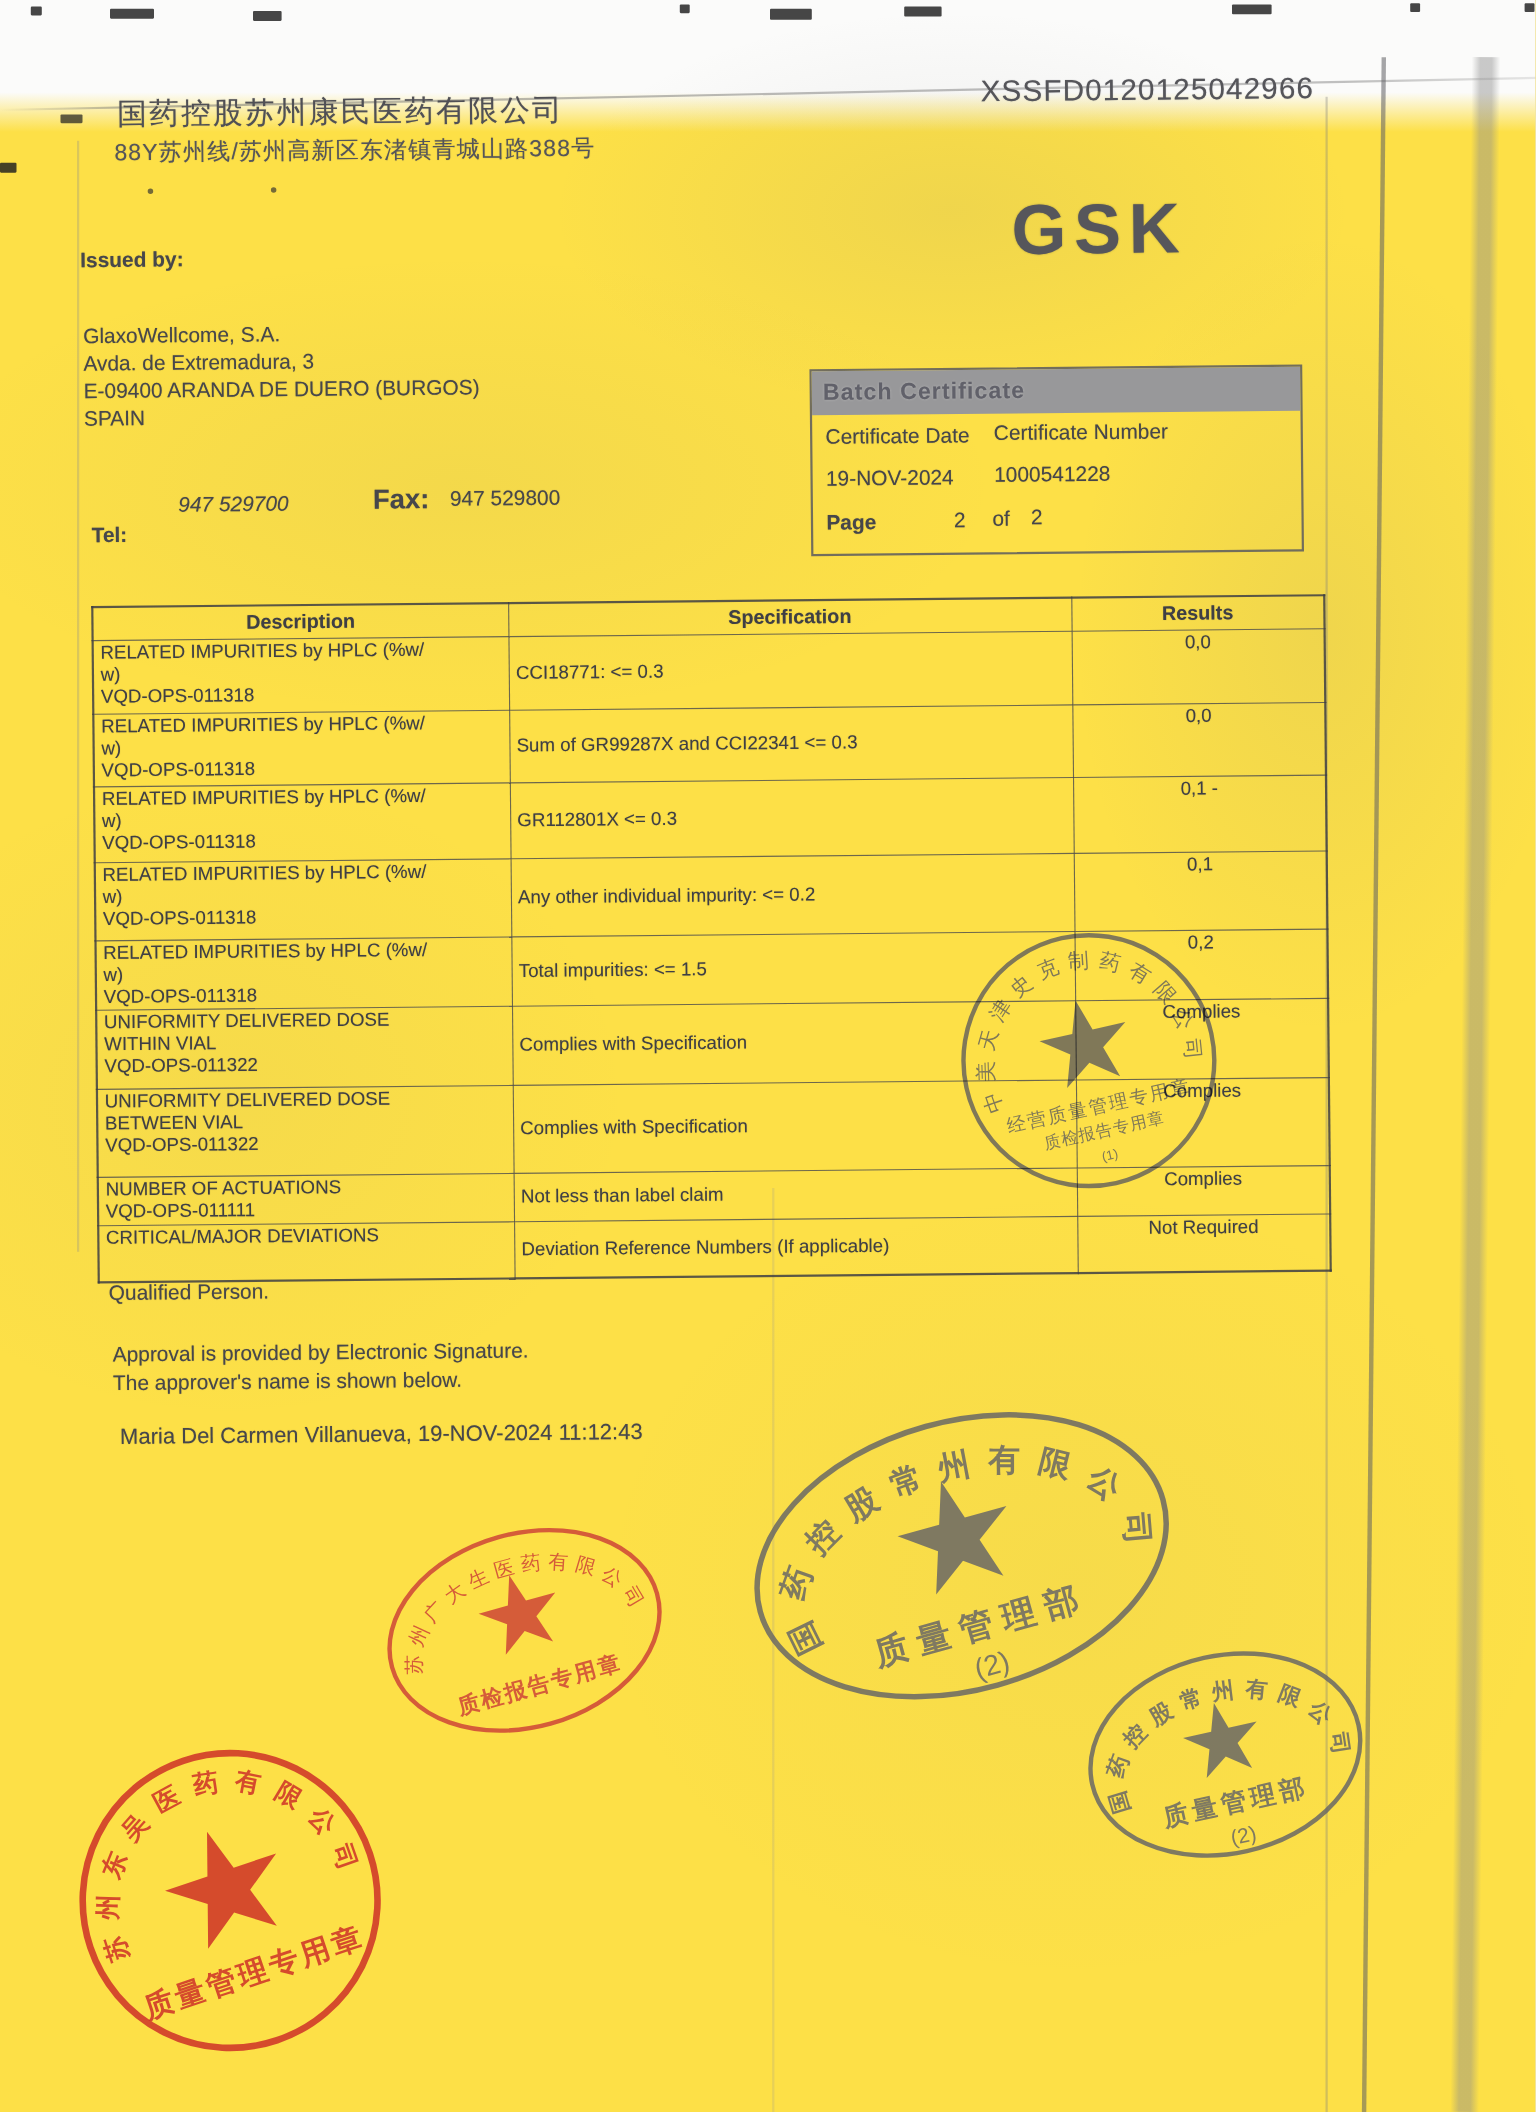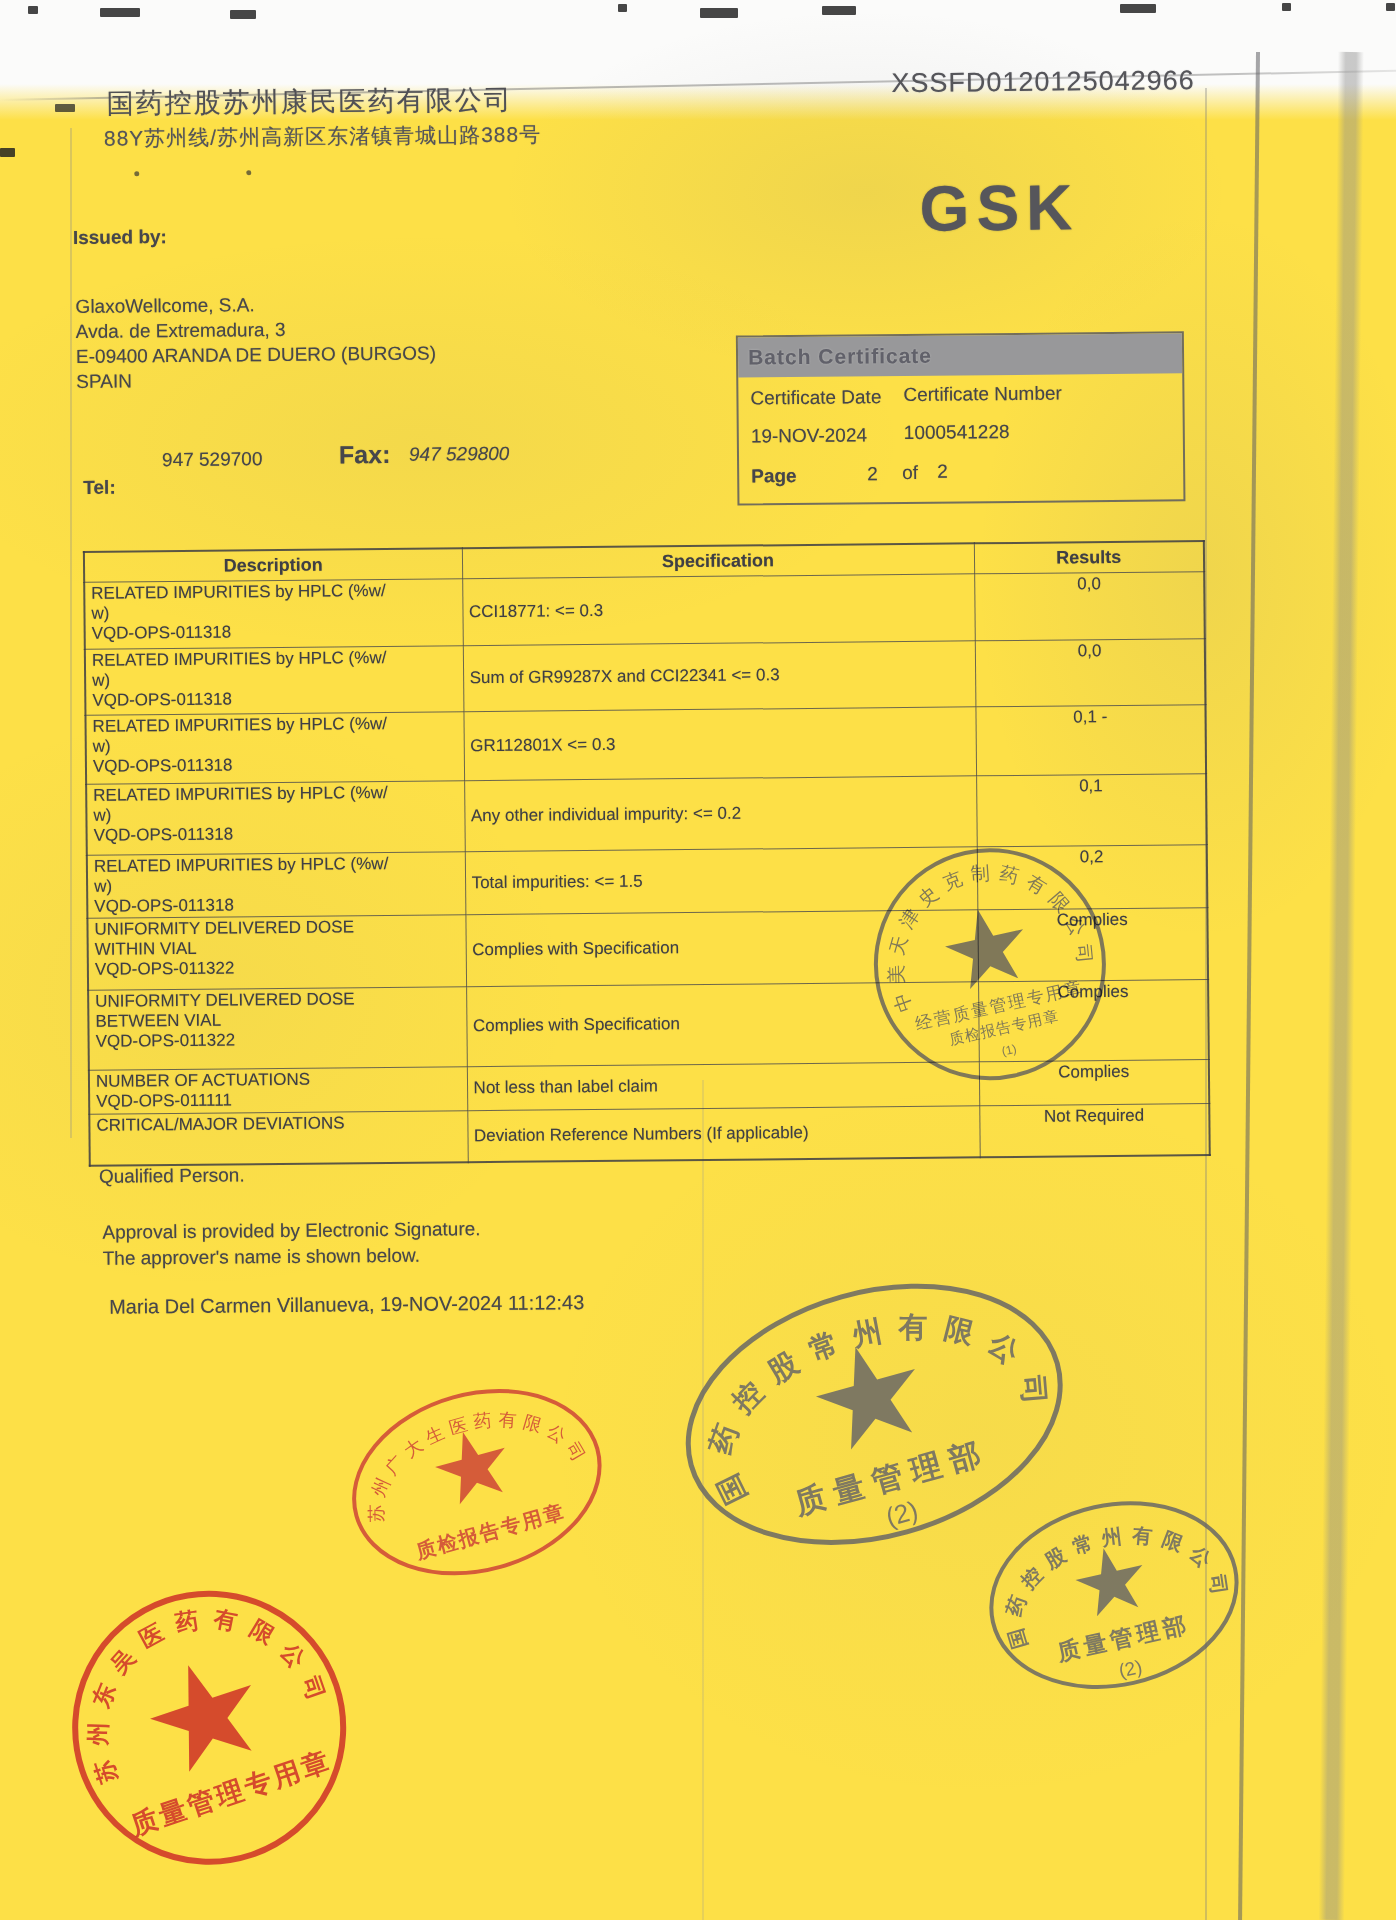--- a/index.html
+++ b/index.html
@@ -96,23 +96,23 @@
         <span class="cb" style="left:12px;top:48px;">19-NOV-2024</span>
         <span class="cb" style="left:165px;top:46px;">1000541228</span>
         <span class="cb" style="left:12px;top:88px;font-weight:bold;">Page</span>
         <span class="cb" style="left:128px;top:87px;">2</span>
         <span class="cb" style="left:163px;top:86px;text-align:right;">of</span>
         <span class="cb" style="left:198px;top:85px;">2</span>
       </div>
     </div>
 
     <div class="t bold" style="left:86px;top:471px;font-size:19px;">Tel:</div>
-    <div class="t" style="left:165px;top:444px;font-size:19px;">947 529700</div>
+    <div class="t" style="left:165px;top:444px;font-size:19px;font-style:italic;">947 529700</div>
     <div class="t bold" style="left:342px;top:437px;font-size:25px;">Fax:</div>
-    <div class="t" style="left:412px;top:441px;font-size:19px;font-style:italic;">947 529800</div>
+    <div class="t" style="left:412px;top:441px;font-size:19px;">947 529800</div>
 
     <table class="batch-table">
       <colgroup>
           <col style="width:378px">
           <col style="width:512px">
           <col style="width:230px">
         </colgroup>
       <tbody>
           <tr style="height:30px">
         <th>Description</th>

